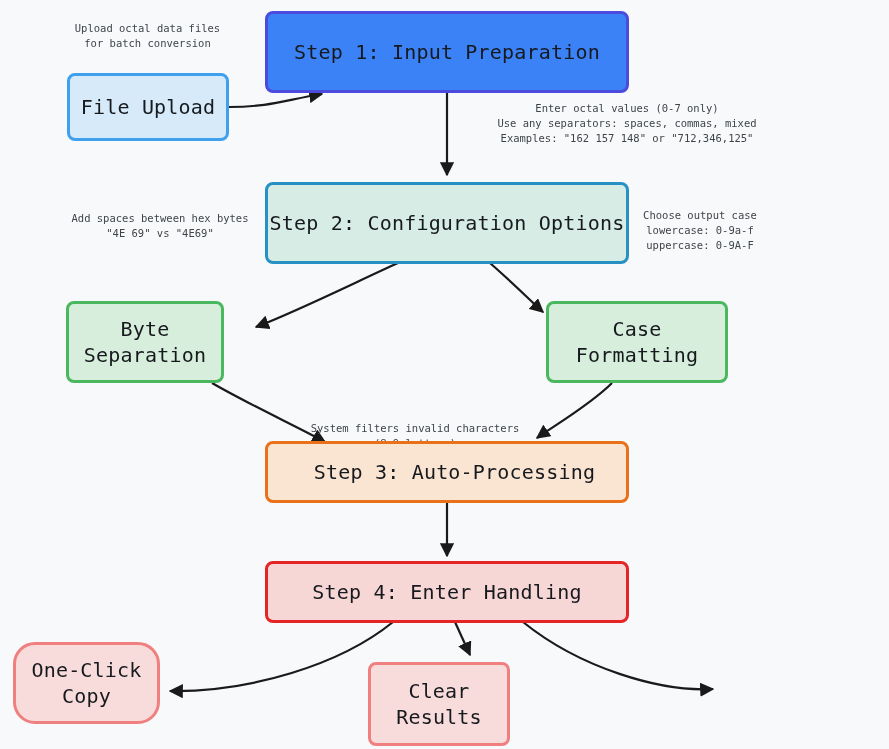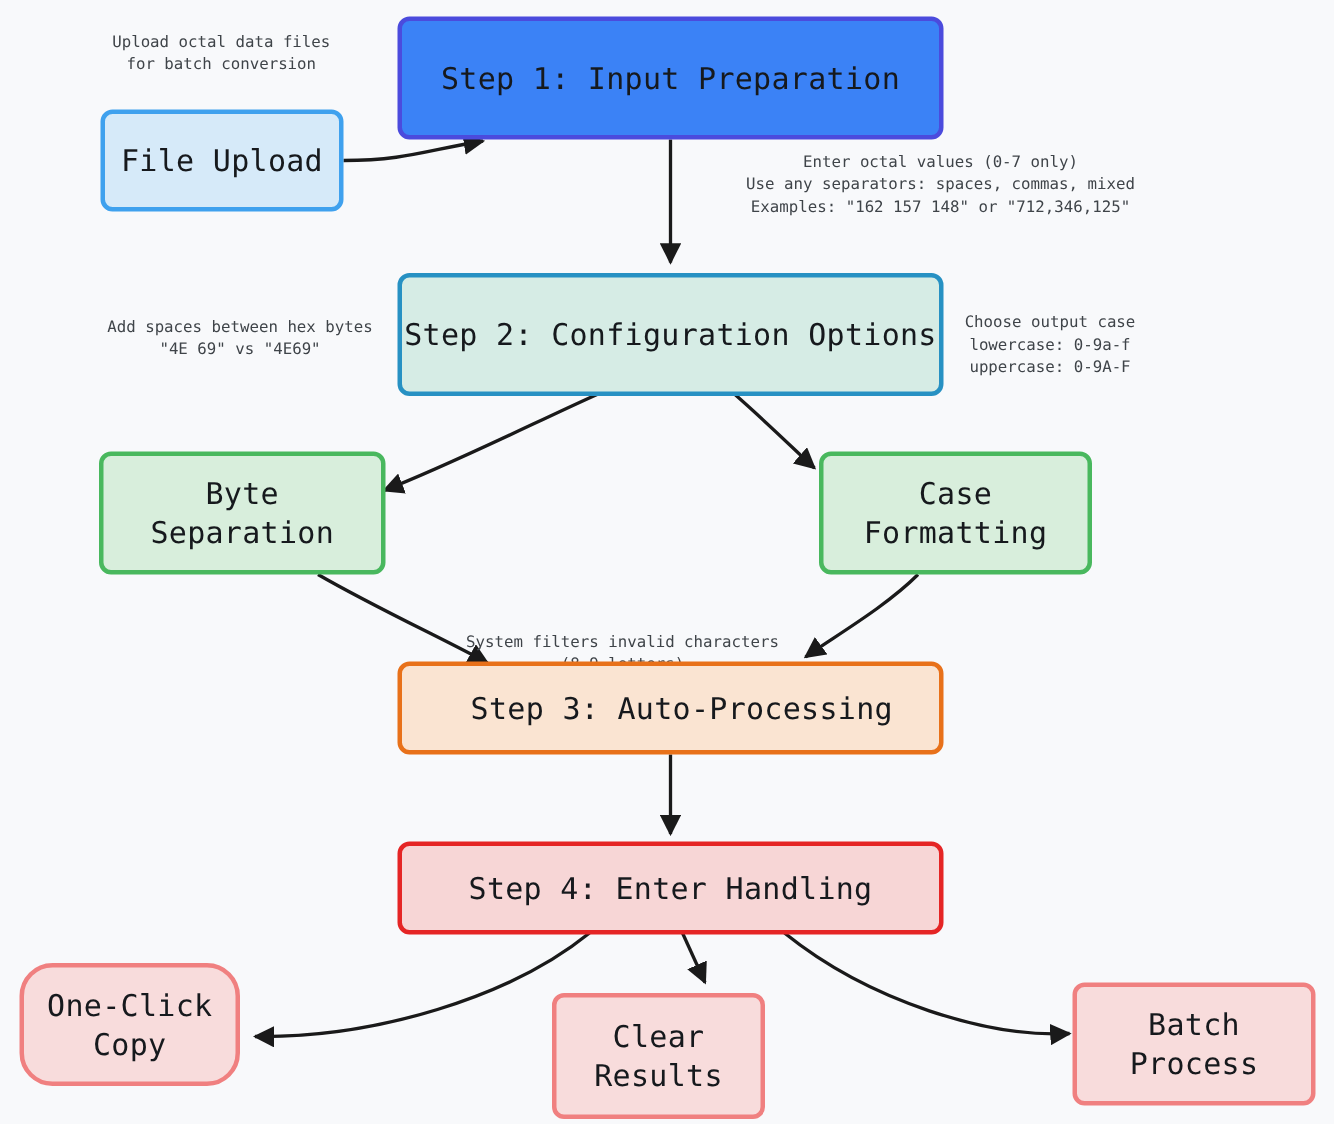--- a/index.html
+++ b/index.html
@@ -113,32 +113,30 @@
 
   <div class="note" style="left:295px; top:421px; width:240px;">System filters invalid characters (8,9,letters)
 Converts valid octal to hexadecimal</div>
 
   <div class="node leaf t-blue" style="left:67px; top:73px; width:162px; height:68px;">File Upload</div>
 
   <div class="node step t-step1" style="left:265px; top:11px; width:364px; height:82px;">Step 1: Input Preparation</div>
 
   <div class="node step t-step2" style="left:265px; top:182px; width:364px; height:82px;">Step 2: Configuration Options</div>
 
-  <div class="node leaf t-green" style="left:66px; top:301px; width:191px; height:82px;">Byte
+  <div class="node leaf t-green" style="left:66px; top:301px; width:158px; height:82px;">Byte
 Separation</div>
 
   <div class="node leaf t-green" style="left:546px; top:301px; width:182px; height:82px;">Case
 Formatting</div>
 
   <div class="node step t-step3" style="left:265px; top:441px; width:364px; height:62px;padding-left:15px;">Step 3: Auto-Processing</div>
 
   <div class="node step t-step4" style="left:265px; top:561px; width:364px; height:62px;">Step 4: Enter Handling</div>
 
   <div class="node leaf t-pink" style="left:13px; top:642px; width:147px; height:82px;border-radius:22px;">One-Click
 Copy</div>
 
   <div class="node leaf t-pink" style="left:368px; top:662px; width:142px; height:84px;">Clear
 Results</div>
 
-  <div class="node leaf t-pink" style="left:715px; top:655px; width:162px; height:82px;">Batch
-Process</div>
 
 </div>
 
 </body></html>

